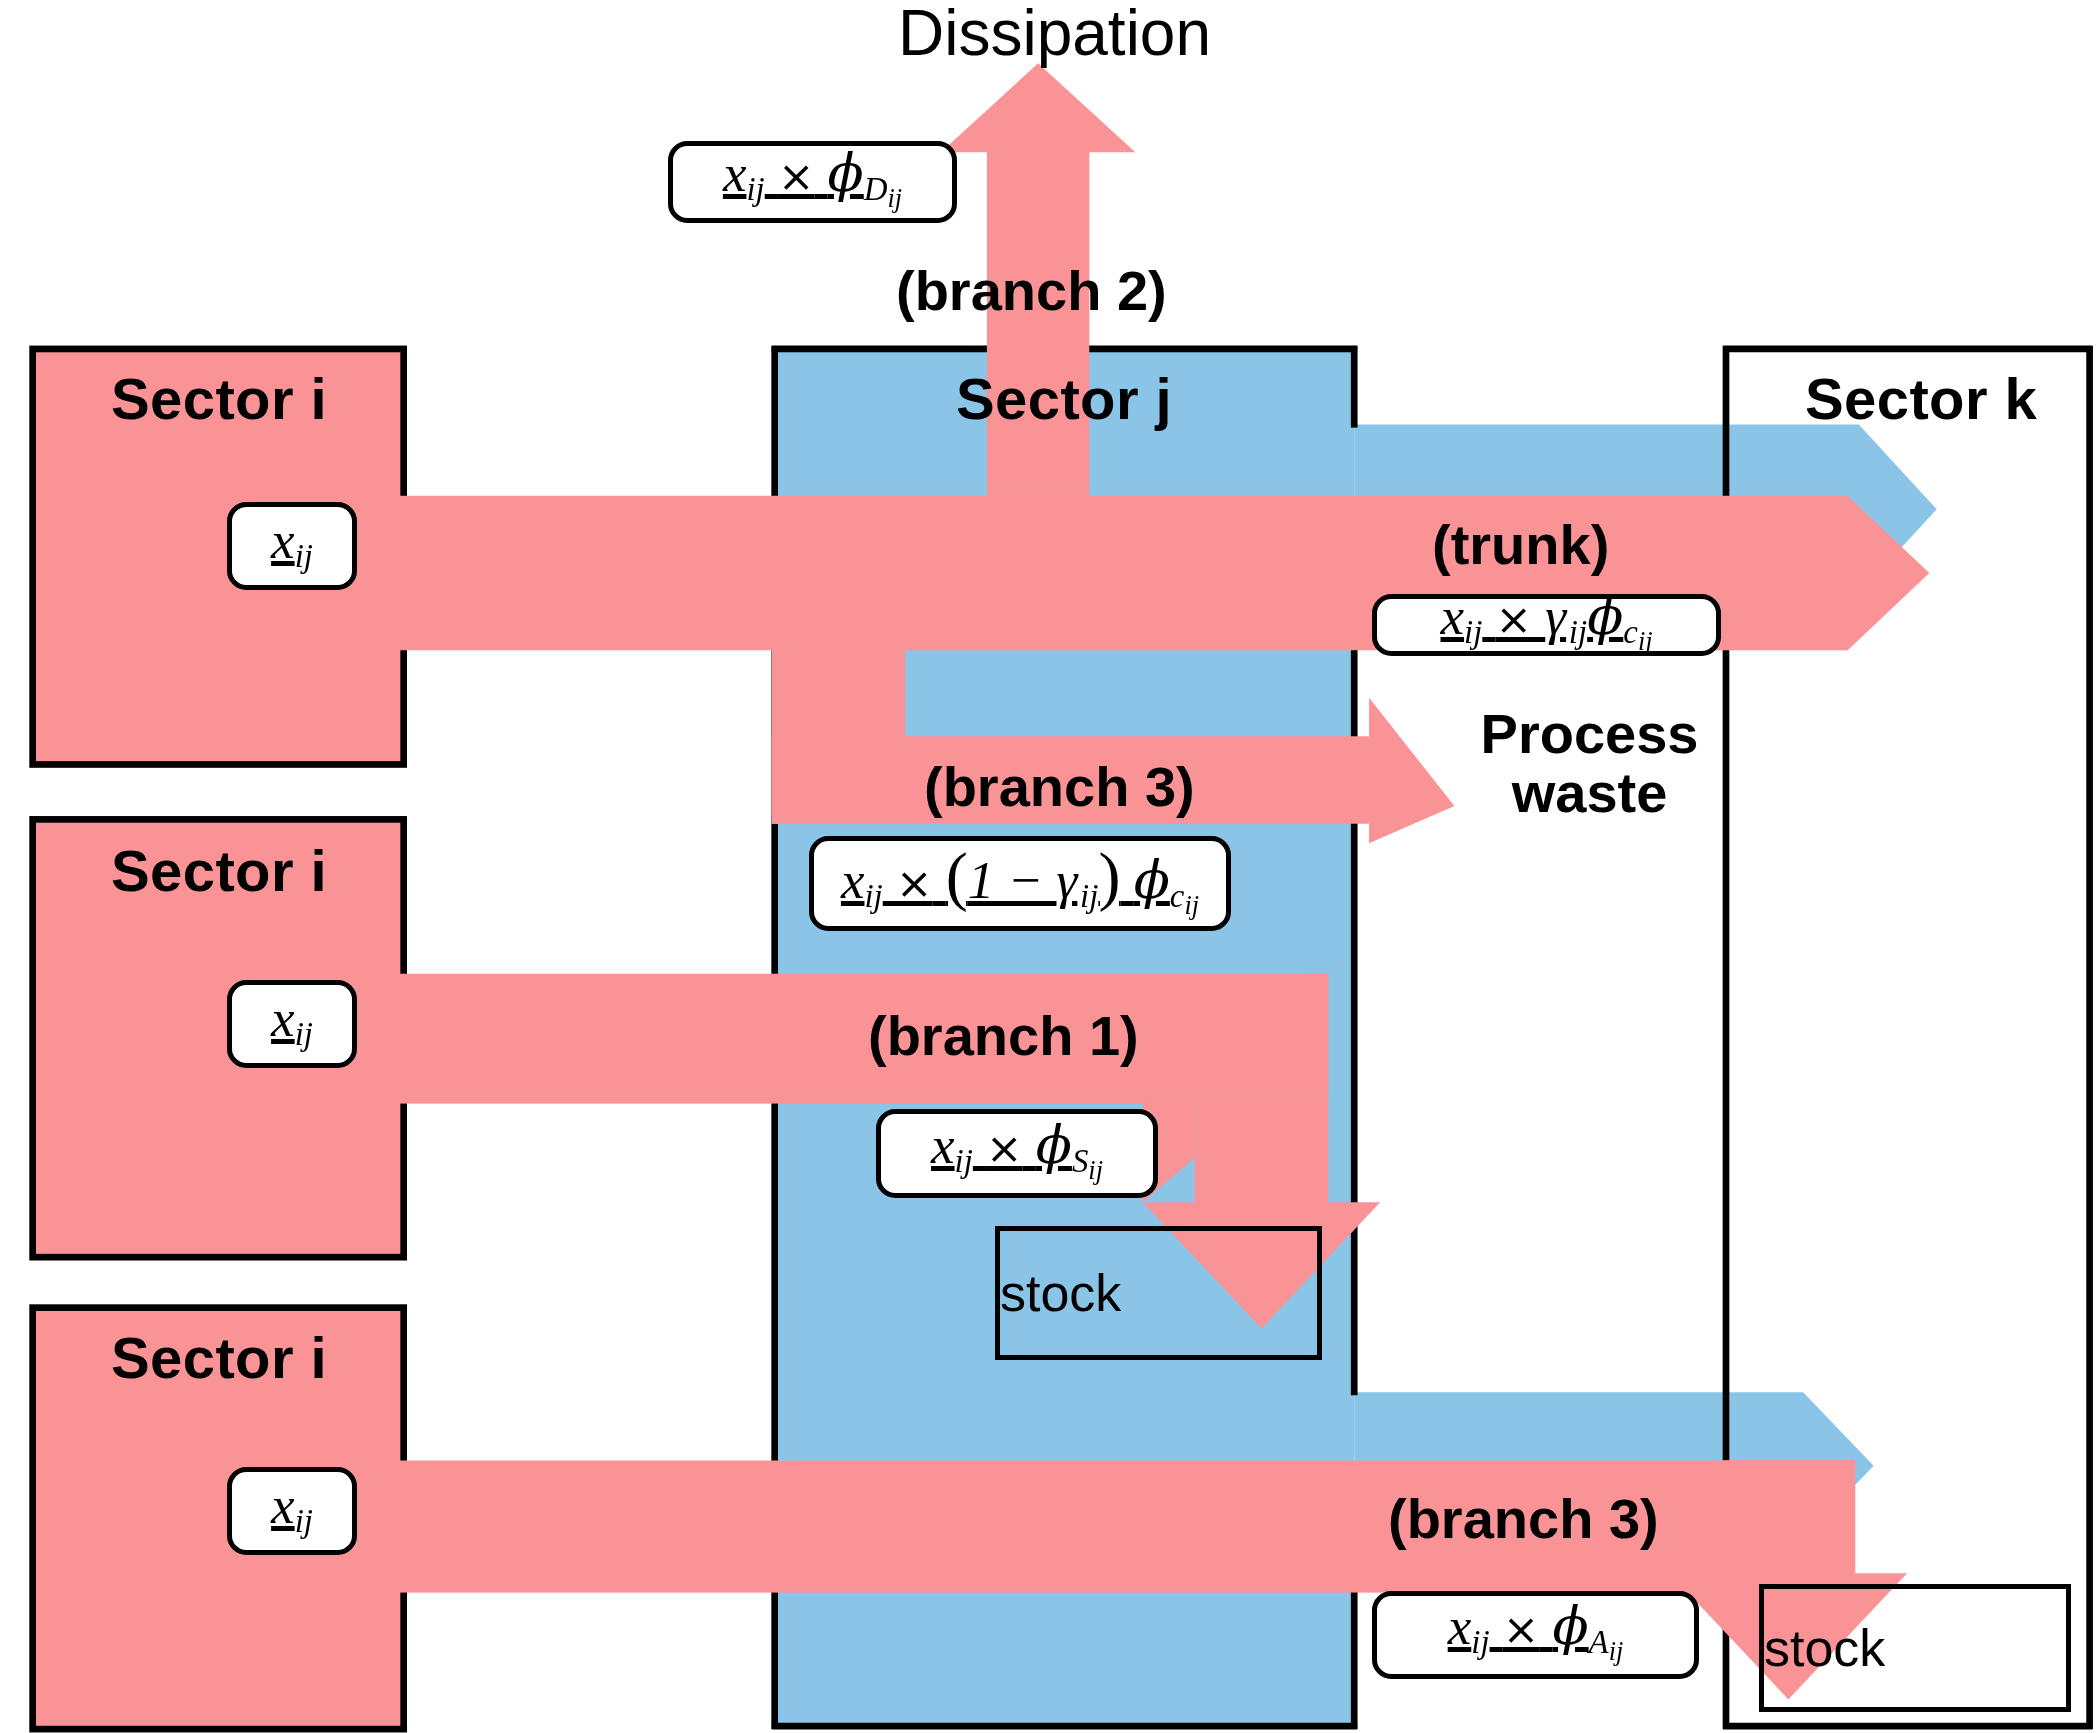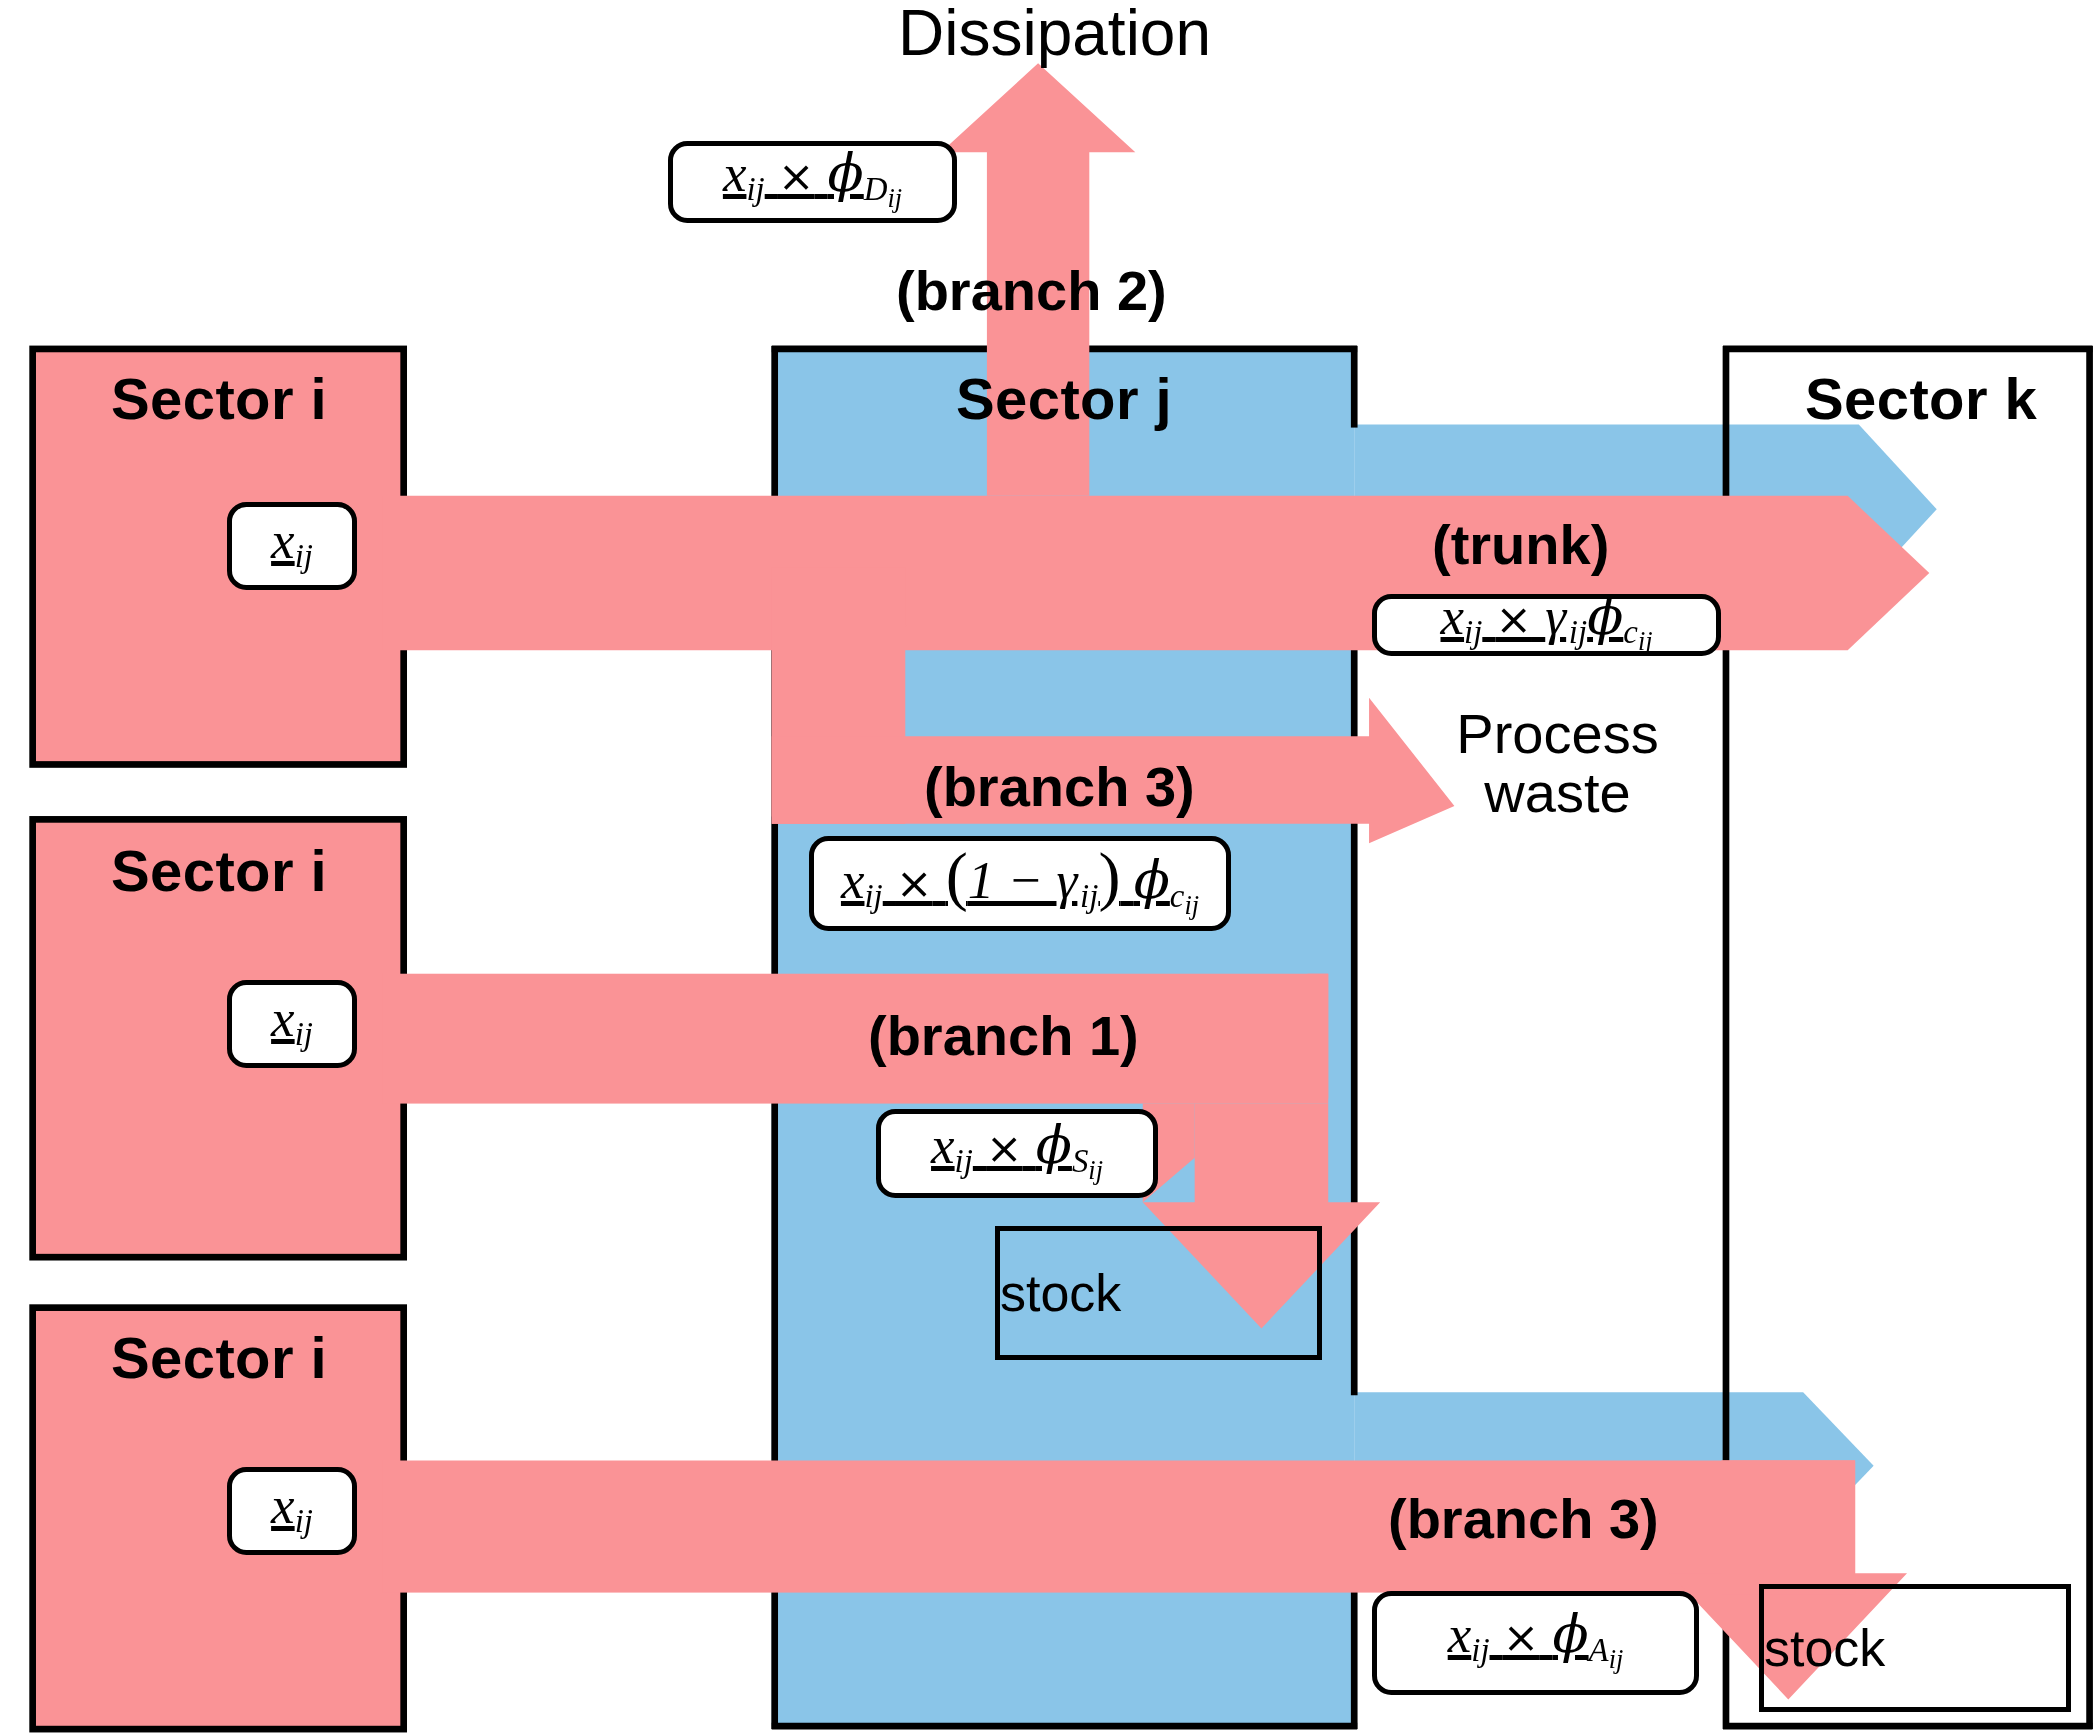--- a/index.html
+++ b/index.html
@@ -164,21 +164,21 @@
   </div>
 
   <div class="lbl branch-label" style="left:1432px;top:512px;">(trunk)</div>
 
   <div class="formula-box" style="left:1372px;top:594px;width:349px;height:62px;">
     <span class="formula">
       <i>x</i><sub>ij</sub> <span class="times">×</span> <i>γ</i><sub> ij</sub><span class="phi">ϕ</span><sub>c<sub>ij</sub></sub>
     </span>
   </div>
 
-  <div class="lbl plain-label" style="left:1424px;top:705px;width:267px;">
+  <div class="lbl plain-label" style="left:1456px;top:705px;width:267px;font-weight:bold;">
     <div>Process</div>
     <div>waste</div>
   </div>
 
   <div class="lbl branch-label" style="left:924px;top:754px;">(branch 3)</div>
 
   <div class="formula-box" style="left:809px;top:836px;width:422px;height:95px;">
     <span class="formula">
       <i>x</i><sub>ij</sub> <span class="times">×</span> <span class="paren">(</span>1 − <i>γ</i><sub> ij</sub><span class="paren">)</span> <span class="phi">ϕ</span><sub>c<sub>ij</sub></sub>
     </span>
@@ -191,21 +191,21 @@
       <i>x</i><sub>ij</sub> <span class="times">×</span> <span class="phi">ϕ</span><sub>S<sub>ij</sub></sub>
     </span>
   </div>
 
   <div class="stock-box in-blue" style="left:995px;top:1226px;width:327px;height:134px;">
     <span class="stock-label">stock</span>
   </div>
 
   <div class="lbl branch-label" style="left:1388px;top:1486px;">(branch 3)</div>
 
-  <div class="formula-box" style="left:1372px;top:1591px;width:327px;height:104px;">
+  <div class="formula-box" style="left:1372px;top:1591px;width:327px;height:88px;">
     <span class="formula">
       <i>x</i><sub>ij</sub> <span class="times">×</span> <span class="phi">ϕ</span><sub>A<sub>ij</sub></sub>
     </span>
   </div>
 
   <div class="stock-box in-white" style="left:1759px;top:1584px;width:312px;height:128px;">
     <span class="stock-label">stock</span>
   </div>
 
 </div>

